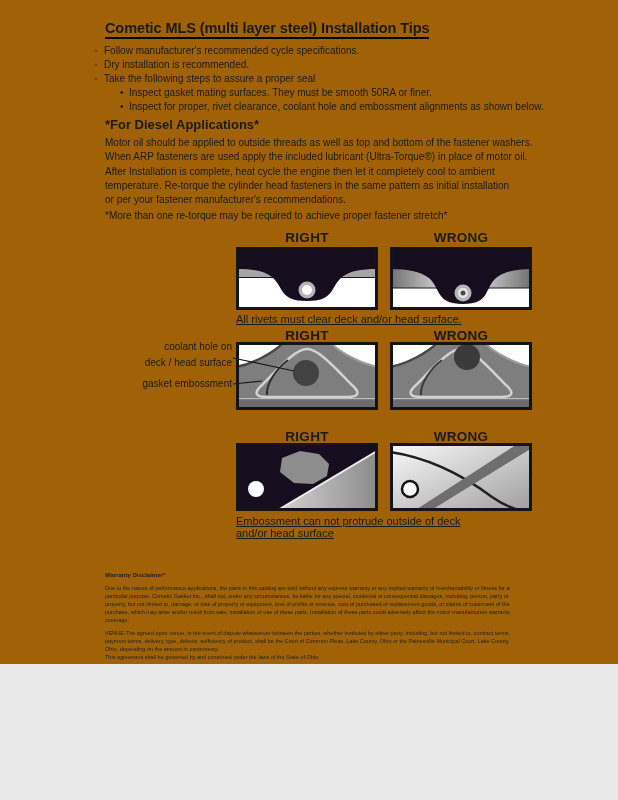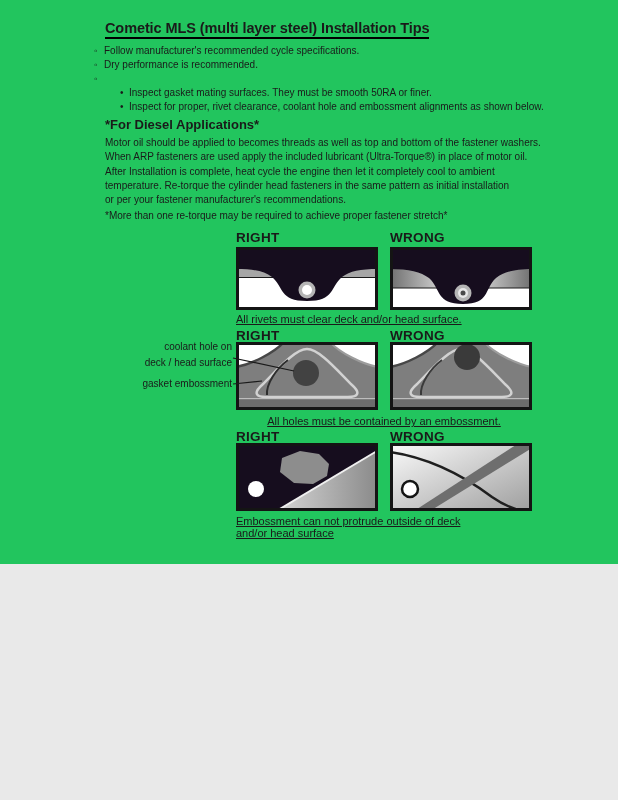--- a/index.html
+++ b/index.html
@@ -1,38 +1,38 @@
 <!DOCTYPE html>
 <html><head>
 <meta charset="utf-8">
 <style>
   * { margin:0; padding:0; box-sizing:border-box; }
   html,body { background:#e9e9e9; }
   .page {
-    position:relative; width:618px; height:564px; margin:0 auto;
-    background:#22c55e; overflow:hidden;
+    position:relative; width:618px; height:664px; margin:0 auto;
+    background:#a16207; overflow:hidden;
     font-family:"Liberation Sans","DejaVu Sans",sans-serif;
     color:#1a1a1a;
   }
   .abs { position:absolute; }
   .title {
     left:105px; top:20px; font-size:14.5px; font-weight:bold;
     letter-spacing:-0.1px; border-bottom:2px solid #000; padding-bottom:1px;
   }
   .bullets { left:94px; top:44px; width:450px; font-size:10px; line-height:14px; }
   .brow { display:flex; }
   .brow .mk { width:10px; flex:0 0 10px; text-align:left; }
   .brow.sub { margin-left:26px; }
   .brow.sub .mk { width:9px; flex:0 0 9px; }
   .diesel-h { left:105px; top:117px; font-size:13px; font-weight:bold; }
   .body-p { left:105px; width:445px; font-size:10px; line-height:14px; white-space:pre-line; }
   .p1 { top:136px; }
   .p2 { top:165px; }
   .note { top:209px; }
-  .rw-label { top:0; width:142px; text-align:left; font-size:13.5px; font-weight:700; letter-spacing:.3px; }
+  .rw-label { top:0; width:142px; text-align:center; font-size:13.5px; font-weight:700; letter-spacing:.3px; }
   .caption { font-size:11px; line-height:12px; white-space:pre-line;text-decoration:underline; }
   .ann { left:95px; width:137px; text-align:right; font-size:10px; line-height:16px; white-space:pre-line; }
   .panel { display:block; }
   .warranty { left:105px; top:571px; width:417px; font-size:5.5px; line-height:8px; color:#222; }
   .warranty .wh { font-weight:bold; font-size:6px; margin-bottom:5px; }
   .wpara { margin-bottom:5px; }
   .wpara.tight { margin-bottom:0; }
   .footer-code { left:389px; top:755px; font-size:10px; letter-spacing:.3px; }
   .overlay { left:0; top:0; pointer-events:none; }
 </style>
@@ -43,37 +43,38 @@
 
   <div class="abs title">Cometic MLS (multi layer steel) Installation Tips</div>
 
   <div class="abs bullets">
     <div class="brow">
       <span class="mk">◦</span>
       <span>Follow manufacturer's recommended cycle specifications.</span>
     </div>
     <div class="brow">
       <span class="mk">◦</span>
-      <span>Dry performance is recommended.</span>
+      <span>Dry installation is recommended.</span>
     </div>
     <div class="brow">
       <span class="mk">◦</span>
+      <span>Take the following steps to assure a proper seal</span>
     </div>
     <div class="brow sub">
       <span class="mk">•</span>
       <span>Inspect gasket mating surfaces.  They must be smooth 50RA or finer.</span>
     </div>
     <div class="brow sub">
       <span class="mk">•</span>
       <span>Inspect for proper, rivet clearance, coolant hole and embossment alignments as shown below.</span>
     </div>
   </div>
 
   <div class="abs diesel-h">*For Diesel Applications*</div>
-  <div class="abs body-p p1">Motor oil should be applied to becomes threads as well as top and bottom of the fastener washers.
+  <div class="abs body-p p1">Motor oil should be applied to outside threads as well as top and bottom of the fastener washers.
 When ARP fasteners are used apply the included lubricant (Ultra-Torque®) in place of motor oil.</div>
   <div class="abs body-p p2">After Installation is complete, heat cycle the engine then let it completely cool to ambient
 temperature. Re-torque the cylinder head fasteners in the same pattern as initial installation
 or per your fastener manufacturer's recommendations.</div>
   <div class="abs body-p note">*More than one re-torque may be required to achieve proper fastener stretch*</div>
 
   <div class="abs rw-label" style="left:236px; top:230px;">RIGHT</div>
   <div class="abs rw-label" style="left:390px; top:230px;">WRONG</div>
 
   <svg class="abs panel" style="left:236px; top:247px;" width="142" height="63" viewBox="0 0 142 63">
@@ -141,21 +142,20 @@
     <path d="M48,0 C38,11 16,22 0,25" stroke="#474747" stroke-width="2.5" fill="none"></path>
     <path d="M94,0 C104,11 126,22 142,25" stroke="#9c9c9c" stroke-width="2" fill="none"></path>
     <line x1="0" y1="56.5" x2="142" y2="56.5" stroke="#bdbdbd" stroke-width="1.2"></line>
     <rect x="0" y="58" width="142" height="10" fill="#6c6c6c"></rect>
     <path d="M71,7 C59,7 42,27 26,43 C17,51 20,55 30,55 L112,55 C122,55 125,51 116,43 C100,27 83,7 71,7 Z" stroke="#d2d2d2" stroke-width="2.5" fill="none"></path>
     <path d="M31,53 C30,42 40,27 52,18" stroke="#3a3a3a" stroke-width="2" fill="none"></path>
     <circle cx="77" cy="15" r="13" fill="#3a3a3a"></circle>
     <rect x="1.5" y="1.5" width="139" height="65" fill="none" stroke="#141414" stroke-width="3"></rect>
   </svg>
 
-  <div class="abs caption" style="left:236px; top:415px; width:296px; text-align:center;">All holes must be contained by an embossment.</div>
 
   <div class="abs rw-label" style="left:236px; top:429px;">RIGHT</div>
   <div class="abs rw-label" style="left:390px; top:429px;">WRONG</div>
 
   <svg class="abs panel" style="left:236px; top:443px;" width="142" height="68" viewBox="0 0 142 68">
     <defs>
       <linearGradient id="g3r" x1="0" y1="0" x2="1" y2="0">
         <stop offset="0" stop-color="#d6d6d6"></stop>
           <stop offset="1" stop-color="#8a8a8a"></stop>
       </linearGradient>

